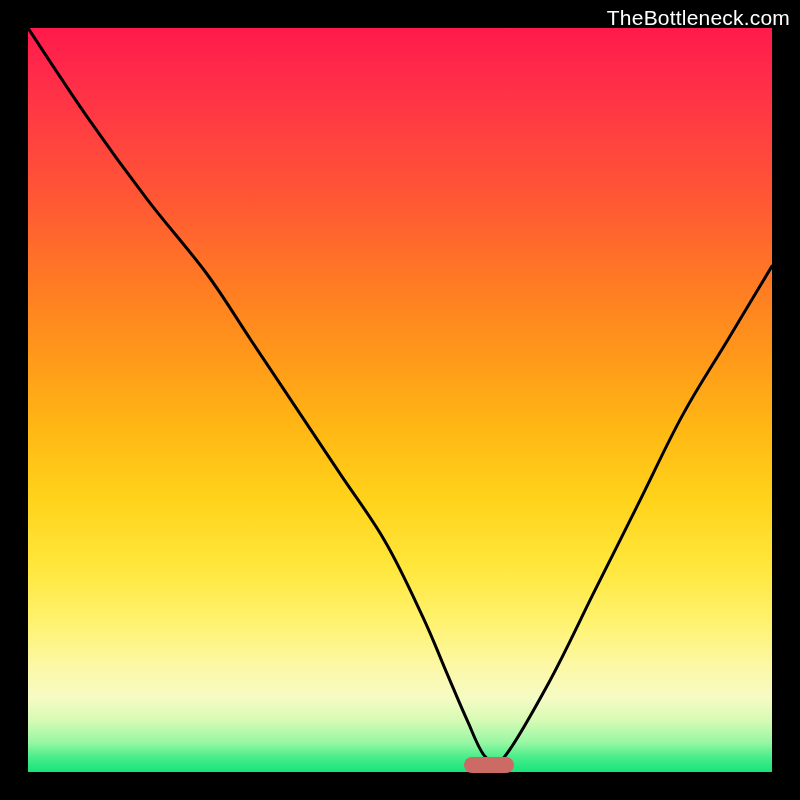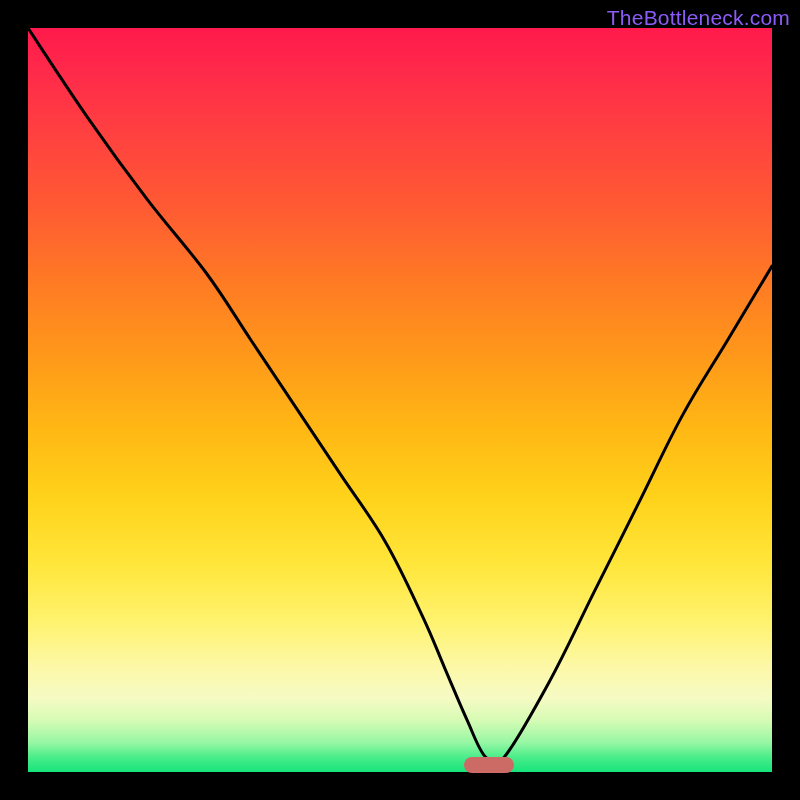--- a/index.html
+++ b/index.html
@@ -40,21 +40,21 @@
       #4aed8a 98%,
       #16e47b 100%
     );
   }
   .watermark {
     position: absolute;
     top: 6px;
     right: 10px;
     font-family: Arial, Helvetica, sans-serif;
     font-size: 21px;
-    color: #8b5cf6;
+    color: #ffffff;
     letter-spacing: 0.2px;
     user-select: none;
   }
   svg {
     position: absolute;
     left: 0;
     top: 0;
   }
   .marker {
     position: absolute;

